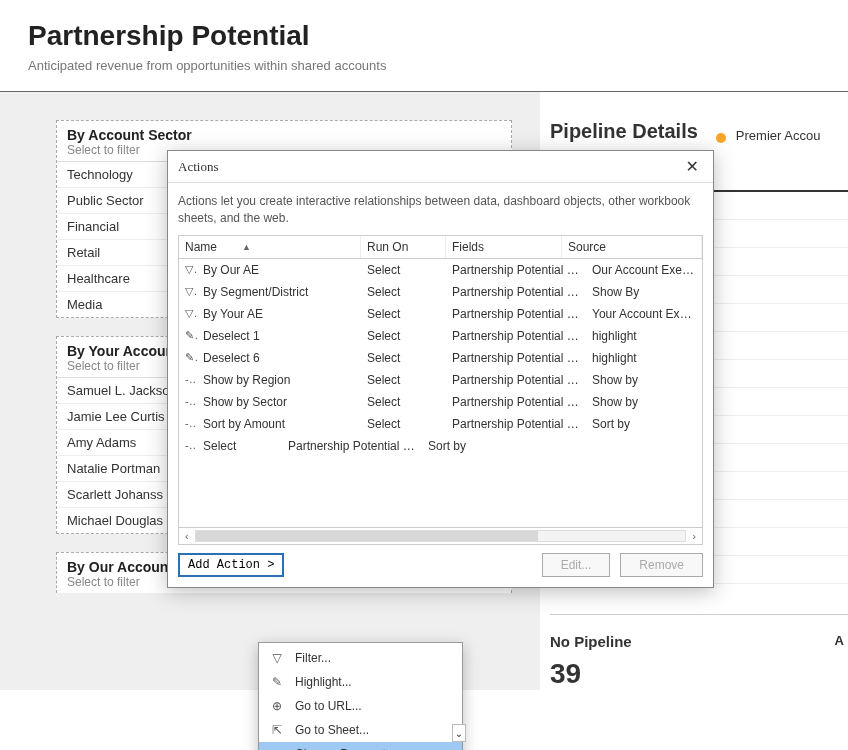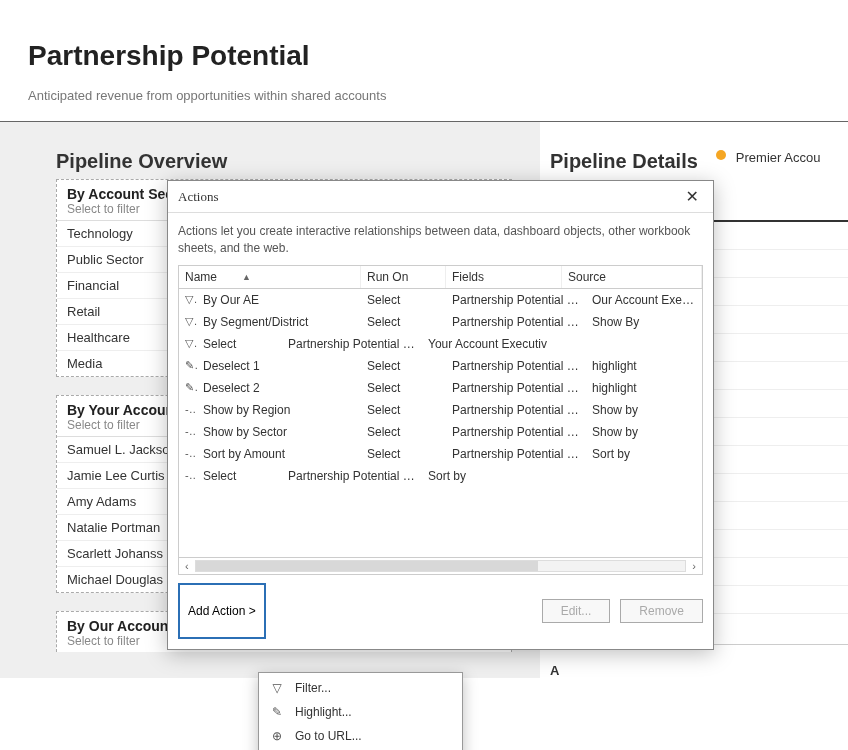--- a/index.html
+++ b/index.html
@@ -6,22 +6,22 @@
   body {
     font-family: -apple-system, BlinkMacSystemFont, "Segoe UI", Arial, sans-serif;
     background: #fff;
     width: 848px;
     height: 750px;
     overflow: hidden;
     font-size: 13px;
     color: #333;
   }
   .page-header { padding: 20px 28px 8px; }
-  .page-title { font-size: 28px; font-weight: 700; color: #222; margin-top: 20px; }
-  .page-subtitle { font-size: 13px; color: #777; margin-top: 16px; }
+  .page-title { font-size: 28px; font-weight: 700; color: #222; }
+  .page-subtitle { font-size: 13px; color: #777; margin-top: 6px; }
   .divider { border-top: 1px solid #666; margin: 10px 0 0; }
 
   .content { position: relative; display: flex; }
   .left-pane {
     background: #efefef;
     width: 540px;
     padding: 28px 28px 0 56px;
   }
   .right-pane {
     flex: 1;
@@ -33,21 +33,21 @@
     border: 1px dashed #aaa;
     background: #fff;
     margin-bottom: 18px;
   }
   .panel-title { font-weight: 700; padding: 6px 10px 0; font-size: 14px; color: #222;}
   .panel-sub { color: #888; font-size: 12px; padding: 0 10px 4px; }
   .panel-row { padding: 5px 10px; border-top: 1px solid #eee; font-size: 13px;}
   .panel-row.first { border-top: 1px solid #ddd; }
   .panel-row-flex { display:flex; justify-content:space-between; }
 
-  .details-head { display:flex; align-items:flex-start; gap:10px; }
+  .details-head { display:flex; align-items:flex-end; gap:10px; }
   .legend-dot { width:10px; height:10px; border-radius:50%; display:inline-block; background:#f5a623; margin-left:8px; }
   .details-table { margin-top: 18px; }
   .details-header { font-weight:700; border-bottom:2px solid #333; padding:8px 0 6px; }
   .details-row { padding: 6px 0; border-bottom: 1px solid #eee; display:flex; align-items:center; font-size:13px; }
   .details-row .date { width: 90px; }
   .details-row .dot-cell { width: 18px; }
   .row-dot { width:8px; height:8px; border-radius:50%; background:#f5a623; display:inline-block;}
   .details-row .extra { flex:1; overflow:hidden; white-space:nowrap; }
 
   .nopipe { margin-top: 30px; padding-top:18px; border-top:1px solid #ccc; }
@@ -87,24 +87,25 @@
   .action-row span { padding:2px 6px; white-space:nowrap; overflow:hidden; text-overflow:ellipsis;}
   .action-row .icon-cell { width:18px; text-align:center; color:#555; font-size:11px;}
   .action-row .name-cell { width: 164px;}
   .hscroll { display:flex; align-items:center; justify-content:space-between; border-top:1px solid #ccc; padding:2px 6px; color:#666; font-size:11px;}
   .hscroll-track { flex:1; height:12px; background:#f3f3f3; margin:0 6px; position:relative; border:1px solid #ddd;}
   .hscroll-thumb { position:absolute; left:0; top:0; bottom:0; width:70%; background:#d8d8d8;}
 
   .dialog-controls { display:flex; align-items:center; gap:10px; margin-top:8px;}
   .add-action-btn {
     border: 2px solid #2b6fb5;
-    padding: 19px 8px;
+    padding: 3px 8px;
     background: #fff;
     font-size: 12px;
     cursor:pointer;
+    font-family:Liberation Mono, monospace;
   }
   .btn {
     border:1px solid #aaa;
     background:#f1f1f1;
     padding: 4px 18px;
     font-size:12px;
     cursor:pointer;
     min-width:64px;
     text-align:center;
   }
@@ -135,21 +136,20 @@
 
 <div class="page-header">
   <div class="page-title">Partnership Potential</div>
   <div class="page-subtitle">Anticipated revenue from opportunities within shared accounts</div>
 </div>
 <div class="divider"></div>
 
 <div class="content">
 
   <div class="left-pane">
-    <div class="section-head">Pipeline Overview</div>
 
     <div class="panel">
       <div class="panel-title">By Account Sector</div>
       <div class="panel-sub">Select to filter</div>
       <div id="panel1-rows">
           <div class="panel-row first">Technology</div>
           <div class="panel-row">Public Sector</div>
           <div class="panel-row">Financial</div>
           <div class="panel-row">Retail</div>
           <div class="panel-row">Healthcare</div>
@@ -257,20 +257,24 @@
           <div class="details-row">
             <span class="date">9/25/2020</span>
             <span class="dot-cell"></span>
             <span class="extra">S</span>
           </div>
         </div>
     </div>
 
     <div class="nopipe">
       <div style="display:flex; justify-content:space-between;">
+        <div>
+          <div class="nopipe-title">No Pipeline</div>
+          <div class="nopipe-num">39</div>
+        </div>
         <div style="font-weight:700; padding-right:4px;">A</div>
       </div>
     </div>
   </div>
 
   <div class="dialog">
     <div class="dialog-header">
       <span class="title">Actions</span>
       <span class="close-x">✕</span>
     </div>
@@ -296,34 +300,35 @@
             </div>
             <div class="action-row">
               <span class="icon-cell">▽</span>
               <span class="name-cell">By Segment/District</span>
               <span class="col-runon" style="width: 85px;">Select</span>
               <span class="col-source" style="width: 140px;">Partnership Potential (…</span>
               <span class="col-fields" style="flex: 1 1 0%;">Show By</span>
             </div>
             <div class="action-row">
               <span class="icon-cell">▽</span>
+              <span class="name-cell">By Your AE</span>
               <span class="col-runon" style="width: 85px;">Select</span>
               <span class="col-source" style="width: 140px;">Partnership Potential (…</span>
               <span class="col-fields" style="flex: 1 1 0%;">Your Account Executiv</span>
             </div>
             <div class="action-row">
               <span class="icon-cell">✎</span>
               <span class="name-cell">Deselect 1</span>
               <span class="col-runon" style="width: 85px;">Select</span>
               <span class="col-source" style="width: 140px;">Partnership Potential (…</span>
               <span class="col-fields" style="flex: 1 1 0%;">highlight</span>
             </div>
             <div class="action-row">
               <span class="icon-cell">✎</span>
-              <span class="name-cell">Deselect 2</span>
+              <span class="name-cell">Deselect 6</span>
               <span class="col-runon" style="width: 85px;">Select</span>
               <span class="col-source" style="width: 140px;">Partnership Potential (…</span>
               <span class="col-fields" style="flex: 1 1 0%;">highlight</span>
             </div>
             <div class="action-row">
               <span class="icon-cell">-○-</span>
               <span class="name-cell">Show by Region</span>
               <span class="col-runon" style="width: 85px;">Select</span>
               <span class="col-source" style="width: 140px;">Partnership Potential (…</span>
               <span class="col-fields" style="flex: 1 1 0%;">Show by</span>

